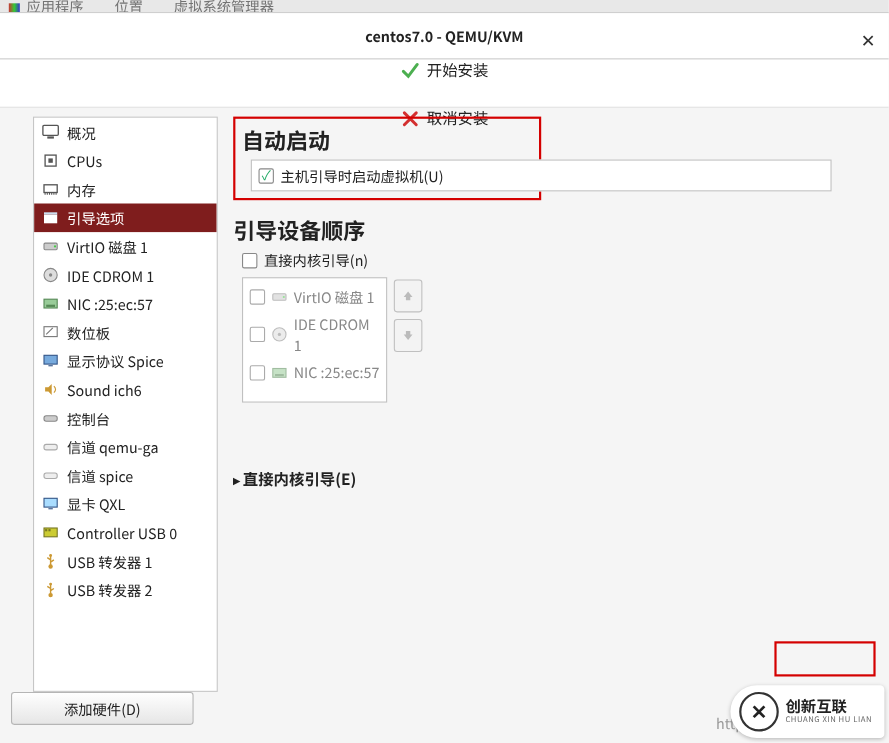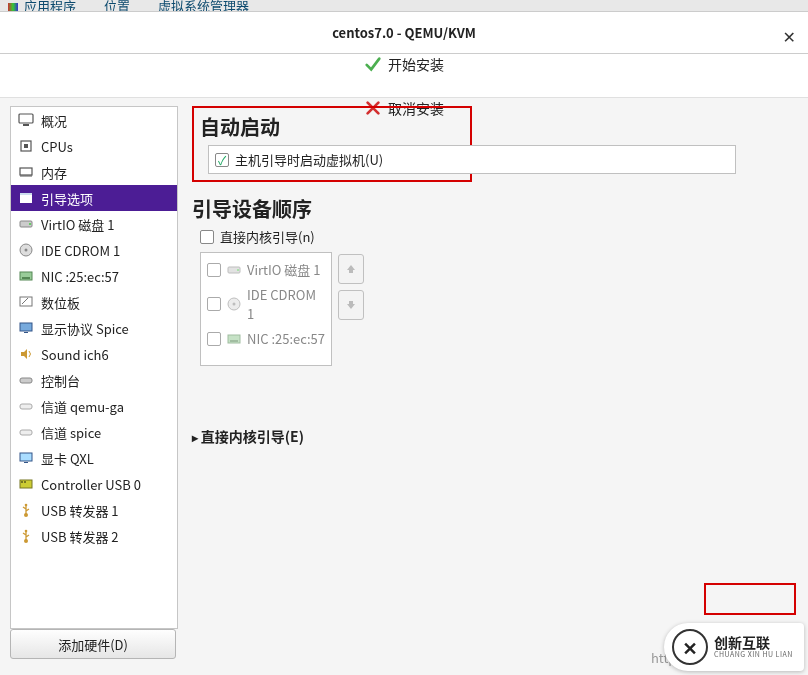--- a/index.html
+++ b/index.html
@@ -16,21 +16,21 @@
     .top-menu {
       height: 12px;
       background: #e8e8e8;
       border-bottom: 1px solid #ccc;
       display: flex;
       align-items: center;
       padding-left: 8px;
       gap: 28px;
       font-size: 13px;
       overflow: hidden;
-      color: #0c4a6e;
+      color: #737373;
     }
     .top-menu span:first-child::before {
       content: "";
       display: inline-block;
       width: 10px; height: 8px;
       background: linear-gradient(90deg,#c33,#3c3,#33c);
       margin-right: 6px;
       vertical-align: middle;
     }
     .title-bar {
@@ -66,39 +66,40 @@
     .toolbar-btn {
       display: flex;
       align-items: center;
       gap: 6px;
       cursor: pointer;
       font-size: 14px;
     }
     .main {
       display: flex;
       height: calc(675px - 12px - 42px - 44px - 46px);
+      margin-left: 20px;
     }
     .sidebar {
       width: 168px;
       margin: 8px 0 0 10px;
       border: 1px solid #c6c6c6;
       background: #fff;
       overflow-y: auto;
     }
     .sidebar-item {
       display: flex;
       align-items: center;
       gap: 6px;
       padding: 4px 6px;
       height: 26px;
       cursor: pointer;
       font-size: 13px;
     }
     .sidebar-item.selected {
-      background: #4c1d95;
+      background: #7f1d1d;
       color: #fff;
     }
     .ic {
       width: 18px; height: 18px;
       display: inline-flex;
       align-items: center;
       justify-content: center;
       flex-shrink: 0;
     }
     .content {

